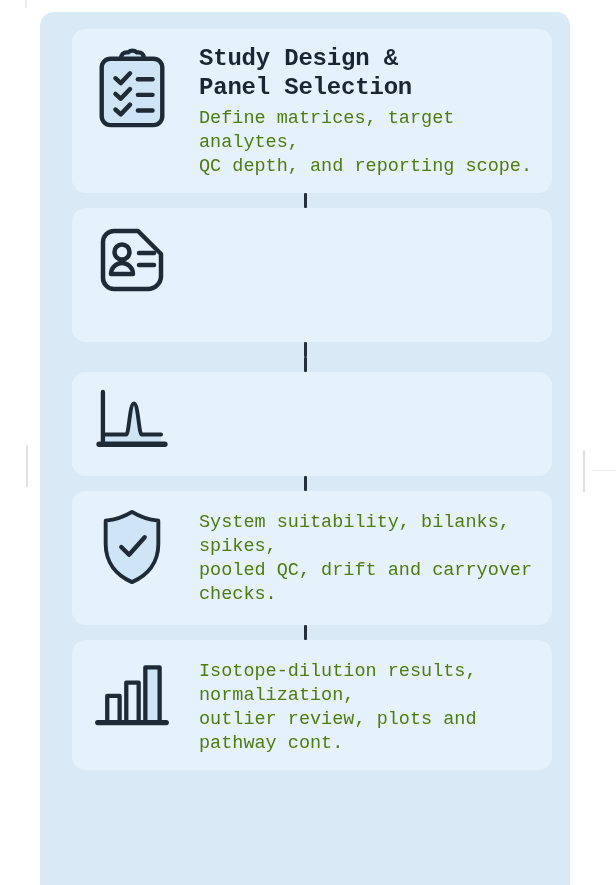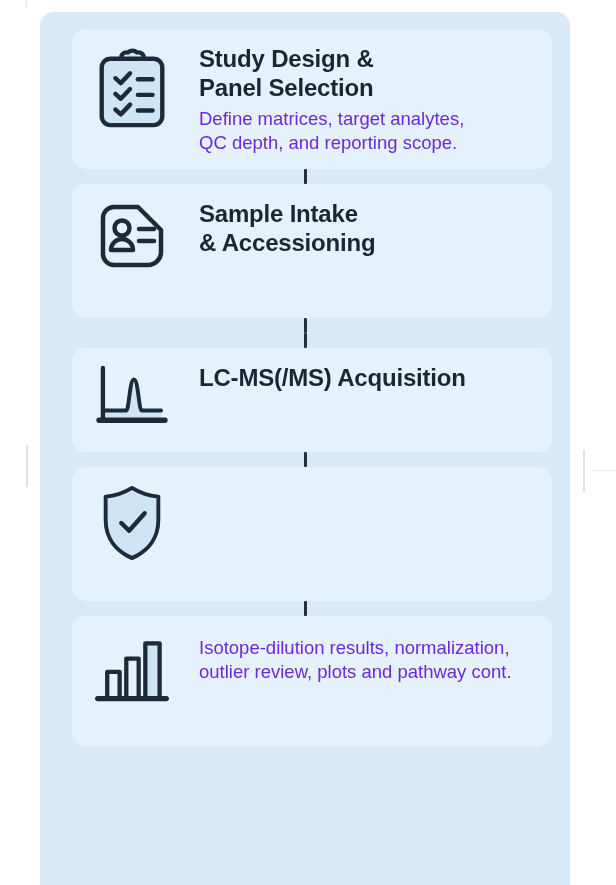--- a/index.html
+++ b/index.html
@@ -21,28 +21,28 @@
     padding:14px 16px 14px 20px;gap:27px;
     box-sizing:border-box;
   }
   .card.h2line{min-height:134px;}
   .card.h1line{min-height:104px;}
   .card.hlast{min-height:130px;}
   .iconwrap{
     width:80px;flex:0 0 80px;display:flex;align-items:center;justify-content:center;
     margin-top:2px;
   }
-  .txt{flex:1;padding-top:1px;}
+  .txt{flex:1;padding-top:1px;font-family:Liberation Mono, monospace;}
   .title{
     margin:0;font-size:24px;line-height:29px;font-weight:bold;
     color:#1b2634;letter-spacing:-0.2px;white-space:pre-line;
   }
   .desc{
     margin:5px 0 0 0;font-size:18.5px;line-height:24px;
-    color:#6d28d9;white-space:pre-line;
+    color:#4d7c0f;white-space:pre-line;
   }
   .connector{
     width:3px;height:15px;background:#232f3b;margin:0 auto;border-radius:1px;
   }
   .cropmark{position:absolute;background:#d7dbde;}
   .cm-top{left:25px;top:0;width:2px;height:8px;opacity:.5;}
   .cm-left{left:26px;top:445px;width:2px;height:42px;opacity:.8;}
   .cm-right{left:583px;top:450px;width:2px;height:42px;opacity:.8;}
   .cm-right-h{left:592px;top:470px;width:24px;height:1px;opacity:.5;}
   svg .st{stroke:#1f2a37;stroke-width:4.5;fill:none;stroke-linecap:round;stroke-linejoin:round;}
@@ -79,51 +79,50 @@
     <div class="iconwrap">
       <svg width="72" height="72" viewBox="0 0 72 72">
         <path class="st" d="M18 7 H42 L65 30 V52 A13 13 0 0 1 52 65 H18 A11 11 0 0 1 7 54 V18 A11 11 0 0 1 18 7 Z"></path>
         <circle class="st" cx="26" cy="28" r="7.5"></circle>
         <path class="st" d="M15 50 a11 11 0 0 1 22 0 z"></path>
         <path class="st" d="M43 29 h15"></path>
         <path class="st" d="M43 41 h15"></path>
       </svg>
     </div>
     <div class="txt">
-      <h2 class="title">Sample Intake
-&amp; Accessioning</h2>
     </div>
   </section>
   <div class="connector"></div>
 
   <div class="connector"></div>
 
   <section class="card h1line">
     <div class="iconwrap">
       <svg width="80" height="64" viewBox="0 0 80 66">
         <path class="fillblue" d="M12 48 H34 C37 48 37.5 16 42 16 C46.5 16 47 48 50 48 H70 V56 H12 Z"></path>
         <path class="st" style="stroke-width:4" d="M12 48 H34 C37 48 37.5 16 42 16 C46.5 16 47 48 50 48 H70"></path>
         <path class="st" d="M10 4 V58"></path>
         <path class="st" style="stroke-width:5.5" d="M6 58 H74"></path>
       </svg>
     </div>
     <div class="txt">
-      <h2 class="title">LC-MS(/MS) Acquisition</h2>
     </div>
   </section>
   <div class="connector"></div>
 
   <section class="card h2line">
     <div class="iconwrap">
       <svg width="74" height="80" viewBox="0 0 74 82">
         <path class="st fillblue" style="stroke-width:4" d="M37 5 C45 10 54 13 64 14 V38 C64 57 53 70 37 77 C21 70 10 57 10 38 V14 C20 13 29 10 37 5 Z"></path>
         <path class="st" d="M26 41 L34 49 L50 31"></path>
       </svg>
     </div>
     <div class="txt">
+      <p class="desc">System suitability, bilanks, spikes,
+pooled QC, drift and carryover checks.</p>
     </div>
   </section>
   <div class="connector"></div>
 
   <section class="card hlast">
     <div class="iconwrap">
       <svg width="84" height="76" viewBox="0 0 84 76">
         <rect class="st" x="16" y="40" width="13" height="28"></rect>
         <rect class="st" x="36" y="26" width="13" height="42"></rect>
         <rect class="st fillblue" x="56" y="10" width="15" height="58"></rect>

